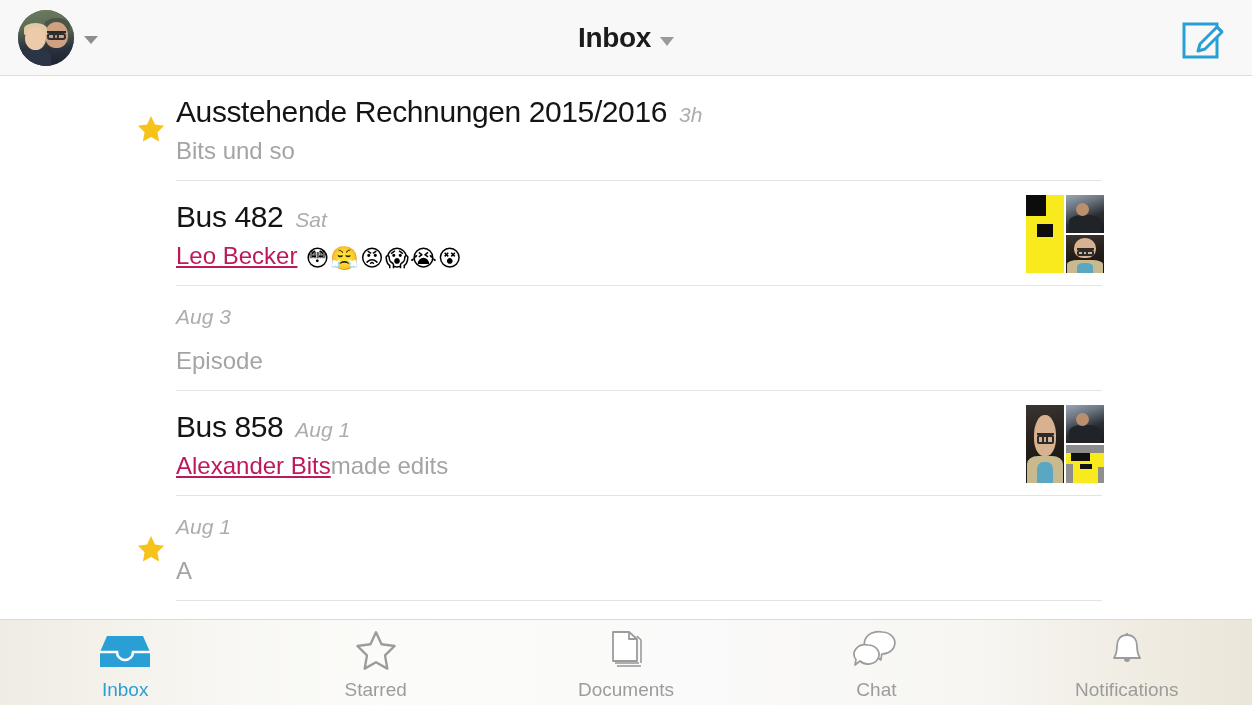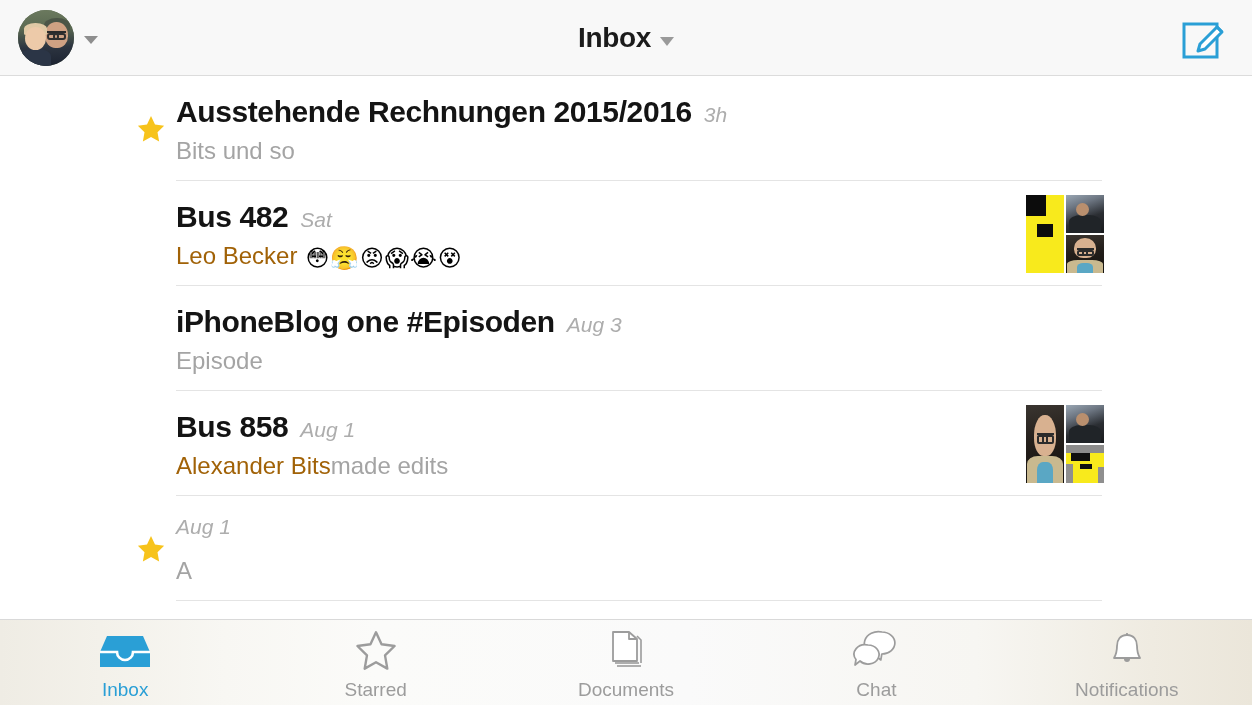--- a/index.html
+++ b/index.html
@@ -77,24 +77,24 @@
   .list { position: absolute; top: 76px; left: 0; width: 1252px; height: 543px; }
   .row { position: relative; height: 105px; }
   .row-inner {
     position: absolute; left: 176px; right: 150px; top: 0; bottom: 0;
   }
   .row-divider {
     position: absolute; left: 176px; width: 926px; bottom: 0;
     height: 1px; background: #e4e4e4;
   }
   .line1 { position: absolute; top: 19px; left: 0; display: flex; align-items: baseline; gap: 12px; }
-  .rtitle { font-size: 30px; font-weight: 700; color: #141414; letter-spacing: -0.4px; white-space: nowrap; }
+  .rtitle { font-size: 30px; font-weight: 400; color: #141414; letter-spacing: -0.4px; white-space: nowrap; }
   .rtime  { font-size: 21px; color: #adadad; white-space: nowrap; font-style: italic; }
   .line2 { position: absolute; top: 61px; left: 0; display: flex; align-items: flex-end; gap: 0; }
-  .snip-strong { font-size: 24px; color: #a16207; }
+  .snip-strong { font-size: 24px; color: #be185d; text-decoration: underline; }
   .snip-muted  { font-size: 24px; color: #a4a4a4; }
   .emoji-row { font-size: 23px; letter-spacing: 1px; margin-left: 8px;
                font-family: "DejaVu Sans", sans-serif; line-height: 1; }
   .star {
     position: absolute; left: 136px; top: 50%; transform: translateY(-50%);
     width: 30px; height: 30px;
   }
 
   
   .thumbs {
@@ -242,21 +242,20 @@
           <div class="shirt"></div>
             <div class="tee"></div>
         </div>
       </div>
       <div class="row-divider"></div>
     </div>
 
     <div class="row">
       <div class="row-inner">
         <div class="line1">
-          <span class="rtitle">iPhoneBlog one #Episoden</span>
           <span class="rtime">Aug 3</span>
         </div>
         <div class="line2">
           <span class="snip-strong"></span>
           <span class="snip-muted">Episode</span>
           <span class="emoji-row"></span>
         </div>
       </div>
       <div class="row-divider"></div>
     </div>

